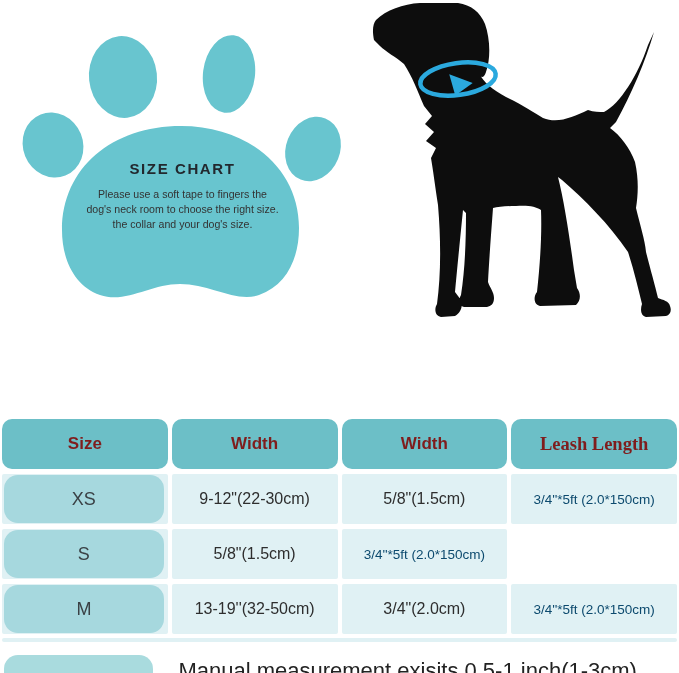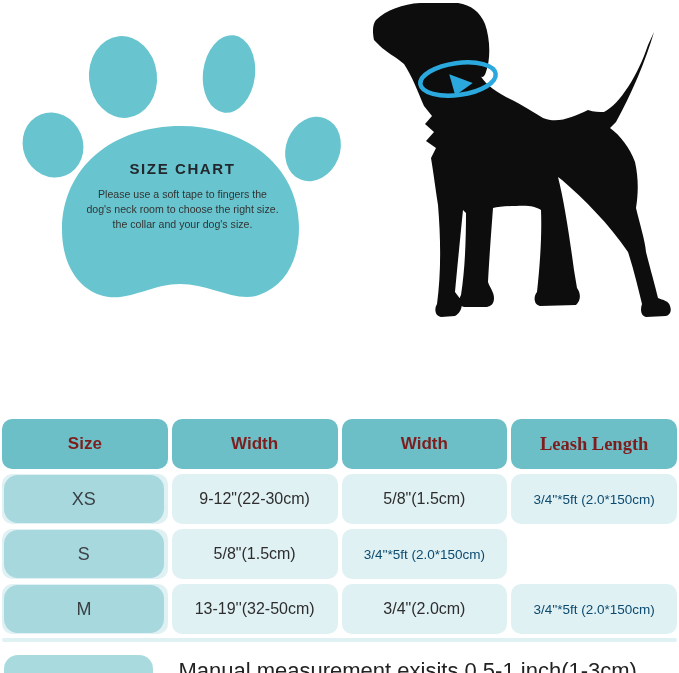--- a/index.html
+++ b/index.html
@@ -39,21 +39,21 @@
     display: flex; align-items: center; justify-content: center;
     font-weight: bold; font-size: 17px; color: #7f1d1d; margin-top: 41px;
   }
   .thead-cell.serif {
     font-family: "Liberation Serif", serif; font-size: 18.5px;
   }
   .tdata { margin-top: 5px; }
   .tdata-cell {
     height: 50px; background: #e0f1f4;
     display: flex; align-items: center; justify-content: center;
-    font-size: 16px; color: #2e2e2e; border-radius: 10px;
+    font-size: 16px; color: #2e2e2e; border-radius: 2px;
   }
   .tdata-cell.leash { font-size: 13.5px; color: #0c4a6e; }
   .size-cell { position: relative; background: #e0f1f4; }
   .size-pill {
     position: absolute; left: 2px; right: 4px; top: 1px; bottom: 1px;
     background: #a6d8de; border-radius: 14px;
     display: flex; align-items: center; justify-content: center;
     font-size: 18px; color: #3a4145;
   }
   .table-strip {

